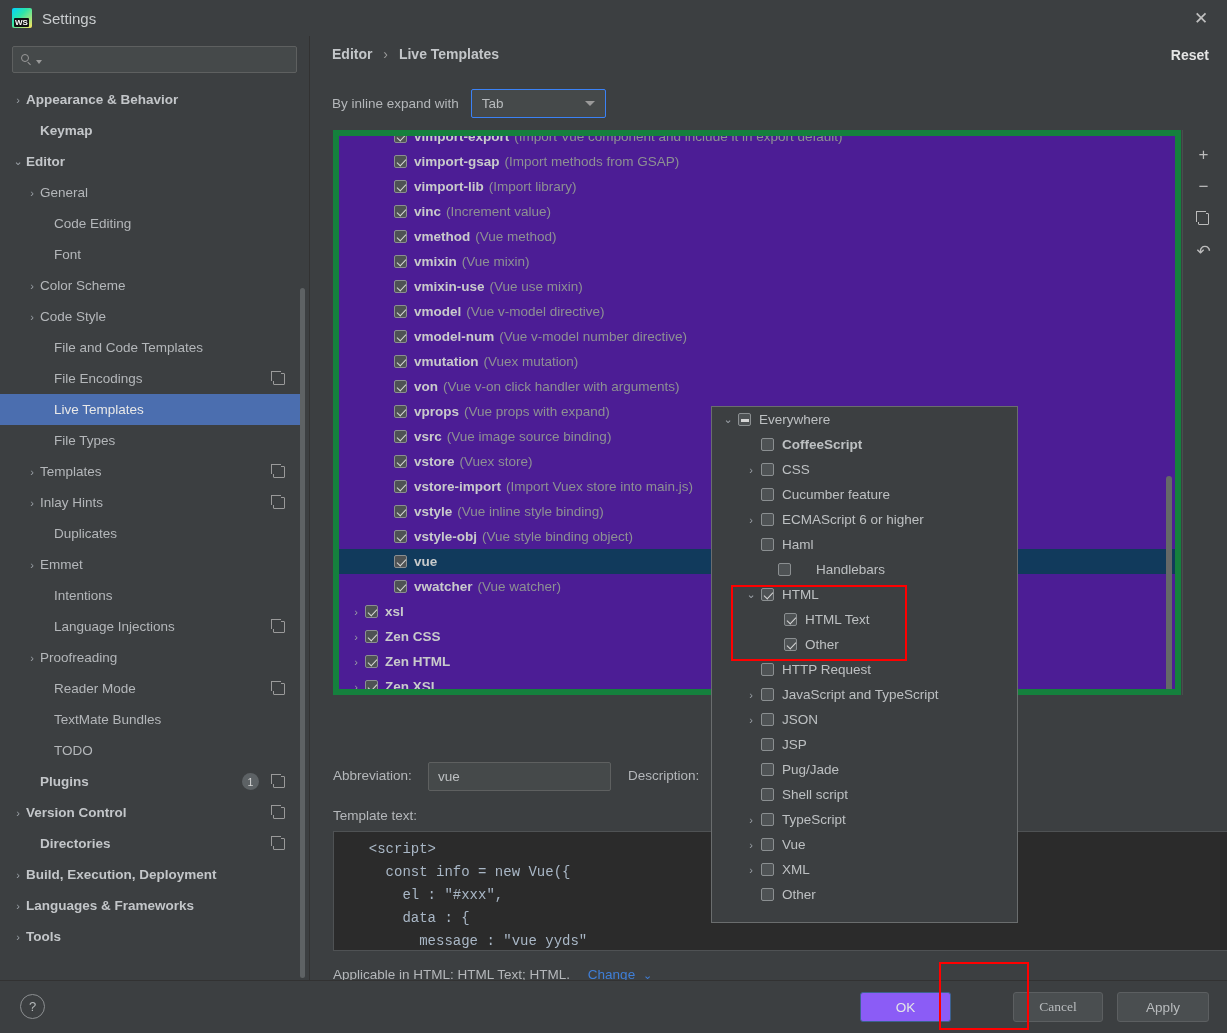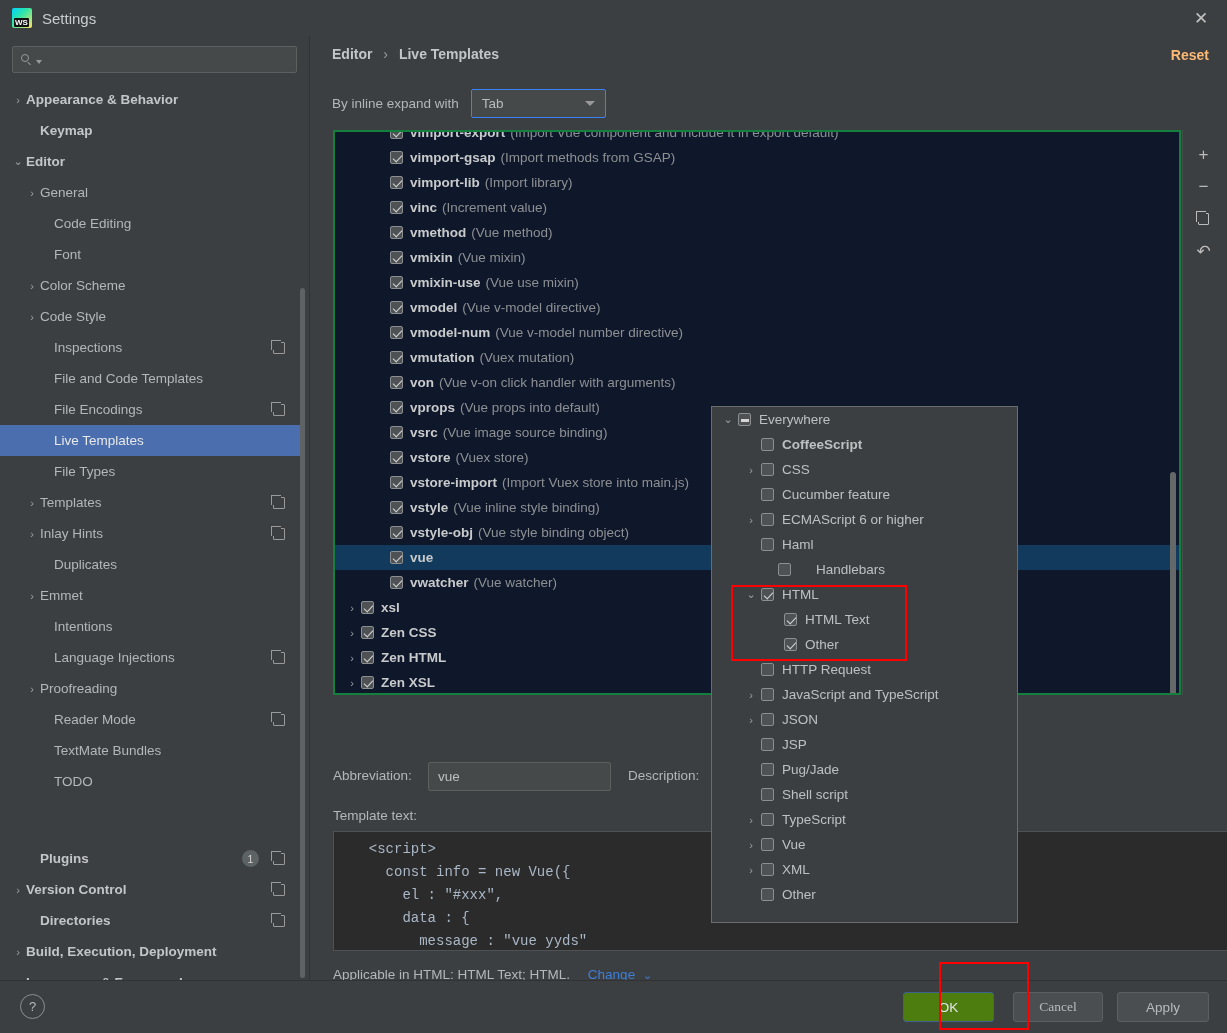--- a/index.html
+++ b/index.html
@@ -98,38 +98,38 @@
     background:#5e6264; border-radius:3px;
   }
   #side-divider {
     position:absolute; left:309px; top:36px; width:1px; height:944px; background:#323232;
   }
 
   
   #right { position:absolute; left:310px; top:36px; right:0; height:944px; background:#3c3f41; }
   #breadcrumb { position:absolute; left:22px; top:10px; font-size:14px; font-weight:bold; color:#c3c6c9; }
   #breadcrumb .sep { color:#9a9a9a; font-weight:normal; margin:0 7px; }
-  #reset-link { position:absolute; right:18px; top:11px; color:#fdba74; font-size:14px; font-weight:bold; cursor:default; }
+  #reset-link { position:absolute; right:18px; top:11px; color:#e5e5e5; font-size:14px; font-weight:bold; cursor:default; }
 
   #expandrow { position:absolute; left:22px; top:53px; display:flex; align-items:center; }
   #expandrow .lbl { font-size:13.5px; color:#b4b7ba; margin-right:12px; }
   .combo {
     height:29px; background:#45494a; border:1px solid #3b82f6; border-radius:2px;
     display:flex; align-items:center; padding:0 0 0 10px; min-width:135px; position:relative;
   }
   .combo .cval { font-size:13.5px; color:#b9bcbe; }
   .combo .carrow {
     position:absolute; right:10px; width:0;height:0;
     border-left:5px solid transparent;border-right:5px solid transparent;border-top:5px solid #9a9a9a;
   }
 
   
   #listbox {
     position:absolute; left:23px; top:94px; width:848px; height:565px;
-    background:#0f172a; border:2px solid #15803d; overflow:hidden;
+    background:#4c1d95; border:6px solid #15803d; overflow:hidden;
   }
   .trow { height:25px; display:flex; align-items:center; position:relative; padding-left:8px; white-space:nowrap; }
   .trow.sel { background:#113a5c; }
   .grp-arrow { width:18px; flex:none; color:#9aa0a6; font-size:11px; display:flex; align-items:center; justify-content:center;}
   .indent { width:47px; flex:none; }
   .cb {
     width:13px; height:13px; border:1px solid #8b8f91; border-radius:2px;
     background:#4e5254; position:relative; flex:none; margin-right:7px;
   }
   .cb.checked:after {
@@ -217,21 +217,21 @@
     position:absolute; left:20px; top:13px; width:25px; height:25px;
     border:1px solid #8c8f91; border-radius:50%;
     display:flex; align-items:center; justify-content:center;
     color:#b5b8ba; font-size:13px;
   }
   .dlgbtn {
     position:absolute; top:11px; height:30px; border-radius:3px;
     display:flex; align-items:center; justify-content:center;
     font-size:13.5px; border:1px solid #5c5f61; background:#4a4e50; color:#b8bbbd;
   }
-  #btn-ok { left:903px; width:91px; background:#4d7c0f; border:1px solid #3c628f; color:#e4e6e7; }
+  #btn-ok { left:860px; width:91px; background:#8b5cf6; border:1px solid #3c628f; color:#e4e6e7; }
   #btn-cancel { left:1013px; width:90px;font-family:Liberation Serif, serif; }
   #btn-apply { left:1117px; width:92px; }
 </style>
 </head>
 <body>
 
 <div id="titlebar">
   <div id="ws-logo"></div>
   <div id="win-title">Settings</div>
   <div id="close-btn">✕</div>
@@ -276,25 +276,20 @@
       <div class="tnode" style="padding-left: 24px;">
         <span class="twist">›</span>
         <span class="tlabel">Color Scheme</span>
       </div>
       <div class="tnode" style="padding-left: 24px;">
         <span class="twist">›</span>
         <span class="tlabel">Code Style</span>
       </div>
       <div class="tnode" style="padding-left: 38px;">
         <span class="twist none">›</span>
-        <span class="tlabel">Inspections</span>
-        <span class="tcopy"></span>
-      </div>
-      <div class="tnode" style="padding-left: 38px;">
-        <span class="twist none">›</span>
         <span class="tlabel">File and Code Templates</span>
       </div>
       <div class="tnode" style="padding-left: 38px;">
         <span class="twist none">›</span>
         <span class="tlabel">File Encodings</span>
         <span class="tcopy"></span>
       </div>
       <div class="tnode sel" style="padding-left: 38px;">
         <span class="twist none">›</span>
         <span class="tlabel">Live Templates</span>
@@ -340,21 +335,21 @@
         <span class="tcopy"></span>
       </div>
       <div class="tnode" style="padding-left: 38px;">
         <span class="twist none">›</span>
         <span class="tlabel">TextMate Bundles</span>
       </div>
       <div class="tnode" style="padding-left: 38px;">
         <span class="twist none">›</span>
         <span class="tlabel">TODO</span>
       </div>
-      <div class="tnode" style="padding-left: 24px; margin-top: 46px;">
+      <div class="tnode" style="padding-left: 24px;">
         <span class="twist none">›</span>
         <span class="tlabel bold">Plugins</span>
         <span class="tbadge">1</span>
         <span class="tcopy"></span>
       </div>
       <div class="tnode" style="padding-left: 10px;">
         <span class="twist">›</span>
         <span class="tlabel bold">Version Control</span>
         <span class="tcopy"></span>
       </div>
@@ -462,21 +457,21 @@
         <div class="trow">
           <span class="indent"></span>
           <span class="cb checked"></span>
           <span class="tname">von</span>
           <span class="tdesc">(Vue v-on click handler with arguments)</span>
         </div>
         <div class="trow">
           <span class="indent"></span>
           <span class="cb checked"></span>
           <span class="tname">vprops</span>
-          <span class="tdesc">(Vue props into default)</span>
+          <span class="tdesc">(Vue props with expand)</span>
         </div>
         <div class="trow">
           <span class="indent"></span>
           <span class="cb checked"></span>
           <span class="tname">vsrc</span>
           <span class="tdesc">(Vue image source binding)</span>
         </div>
         <div class="trow">
           <span class="indent"></span>
           <span class="cb checked"></span>

